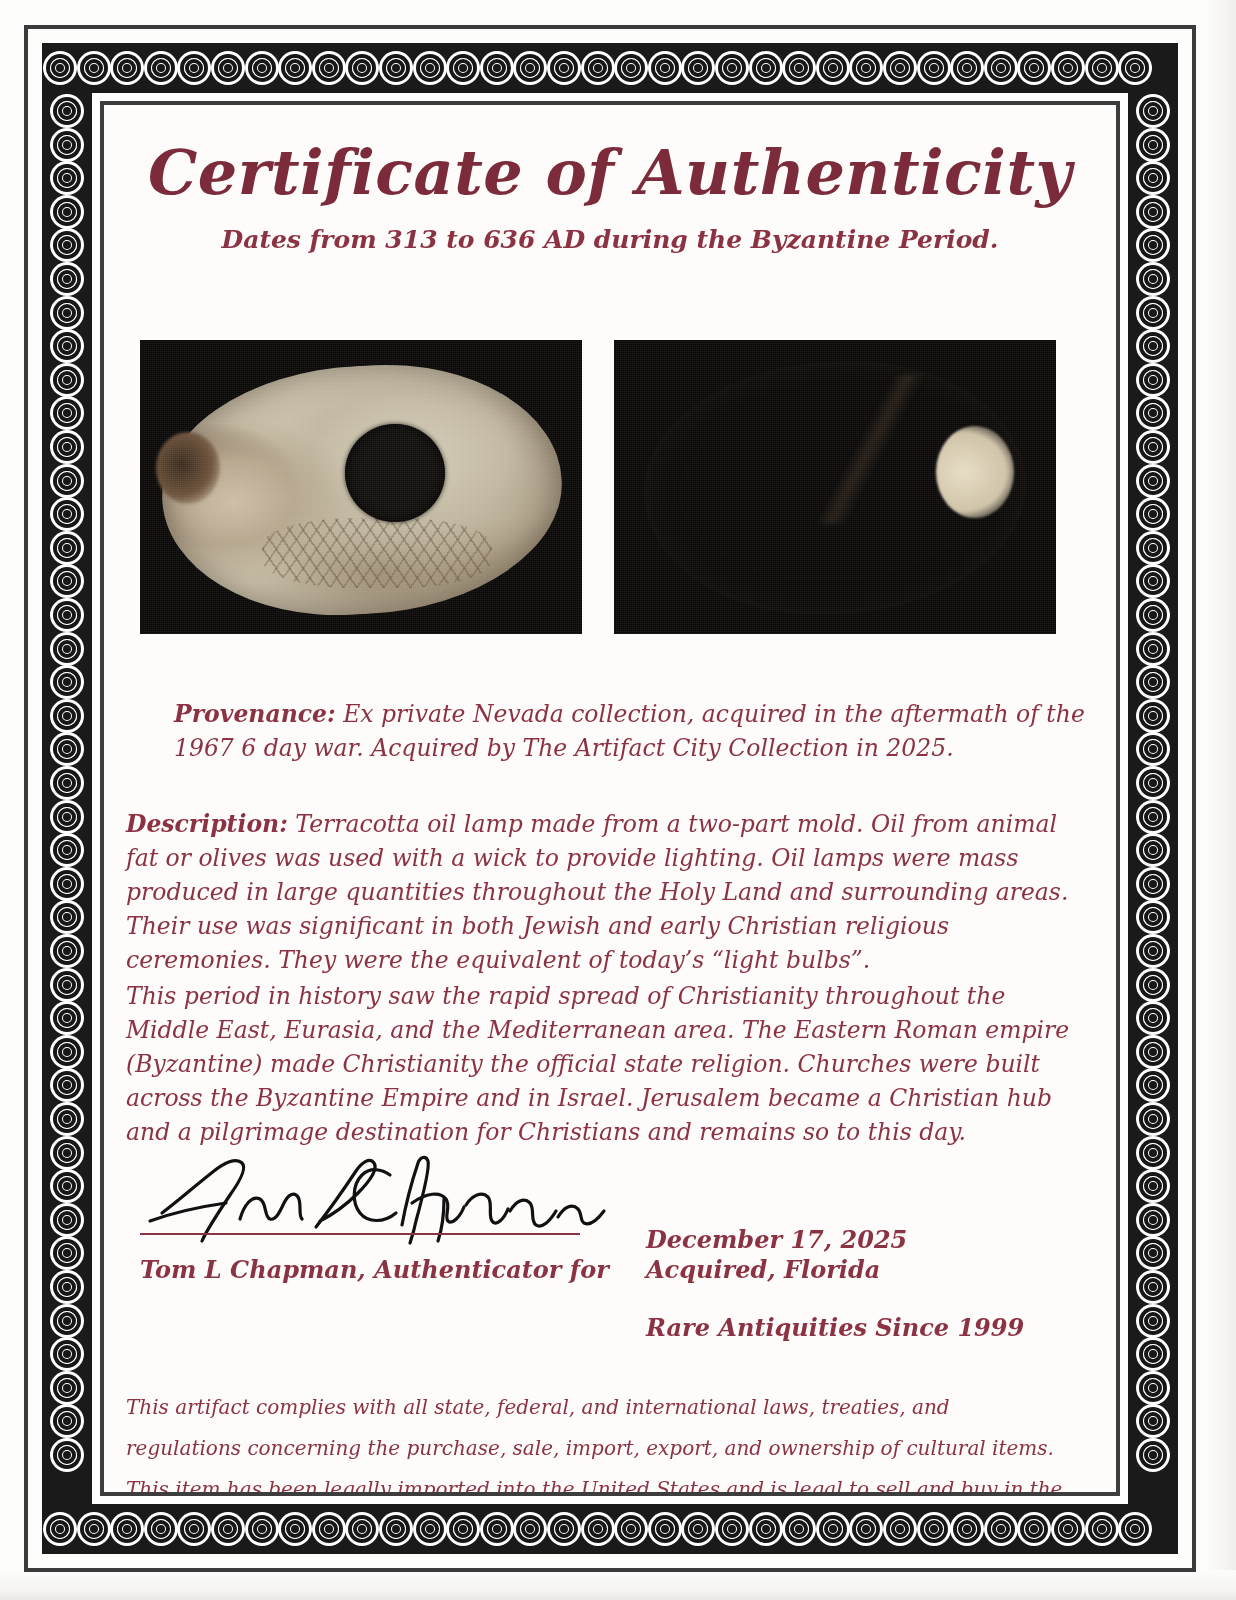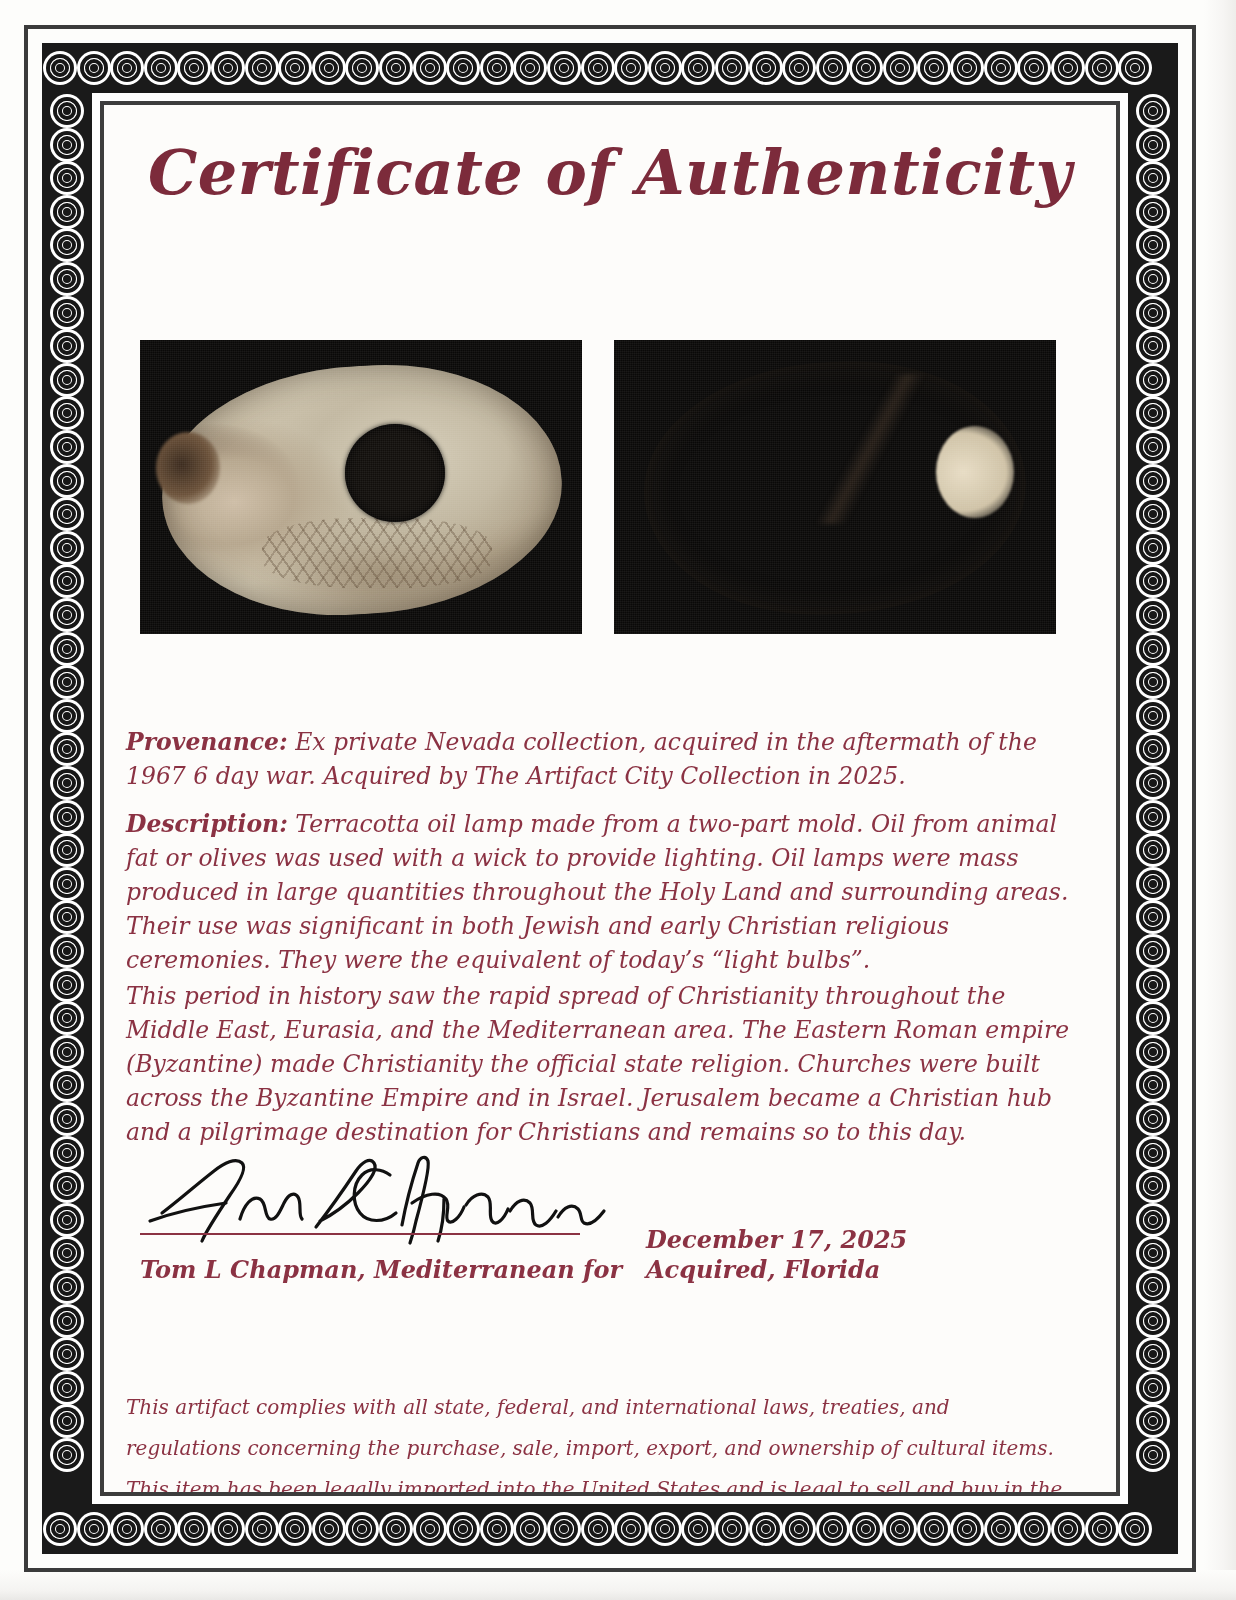--- a/index.html
+++ b/index.html
@@ -272,21 +272,21 @@
     left: 22px;
     width: 950px;
     font-family: "DejaVu Serif", serif;
     font-style: italic;
     font-size: 23.5px;
     line-height: 34px;
     color: #8b3243;
   }
   .body-block b { font-weight: bold; }
   .p-dimensions  { top: 540px; }
-  .p-provenance  { top: 596px; }
+  .p-provenance  { top: 568px; margin-left: 48px; }
   .p-description { top: 678px; }
   .p-history     { top: 850px; }
 
   
   .sig-area {
     position: absolute;
     left: 22px; top: 1040px;
     width: 950px; height: 220px;
   }
   .sig-svg {
@@ -960,20 +960,21 @@
         <div class="bullseye-mid"></div>
         <div class="bullseye-core"></div>
       </div>
     </div>
 
   <div class="content">
 
     <h1 class="title">Certificate of Authenticity</h1>
 
 
+    <div class="sub2">Dates from 313 to 636 AD during the Byzantine Period.</div>
 
     <div class="photos">
 
       <div class="photo">
         <div class="lamp lamp-a"></div>
         <div class="lamp-a-grooves"></div>
         <div class="lamp-a-deco"></div>
         <div class="lamp-a-nozzle"></div>
         <div class="lamp-a-hole"></div>
         <div class="photo-grain"></div>
@@ -1012,25 +1013,26 @@
           <path d="M268,62 C282,52 296,50 302,58 C307,65 300,76 304,80 C308,84 316,76 320,66"></path>
           <path d="M322,64 C328,54 338,50 344,56 C349,62 344,74 348,80 C352,86 360,78 364,68"></path>
           <path d="M366,70 C372,60 380,56 386,62 C391,68 386,80 392,84 C398,88 406,80 412,70"></path>
           <path d="M414,76 C420,66 428,62 434,68 C438,72 436,80 440,82 C446,85 454,78 460,70"></path>
           <path d="M300,58 C300,72 298,88 294,100"></path>
         </g>
       </svg>
 
       <div class="sig-rule"></div>
 
-      <div class="sig-name">Tom L Chapman, Mediterranean for</div>
+      <div class="sig-name">Tom L Chapman, Authenticator for</div>
 
 
       <div class="sig-date">December 17, 2025</div>
 
       <div class="sig-city">Acquired, Florida</div>
 
+      <div class="sig-tag">Rare Antiquities Since 1999</div>
     </div>
 
     <p class="legal">This artifact complies with all state, federal, and international laws, treaties, and regulations concerning the purchase, sale, import, export, and ownership of cultural items. This item has been legally imported into the United States and is legal to sell and buy in the United States.</p>
 
   </div>
 </div>
 
 </body></html>

